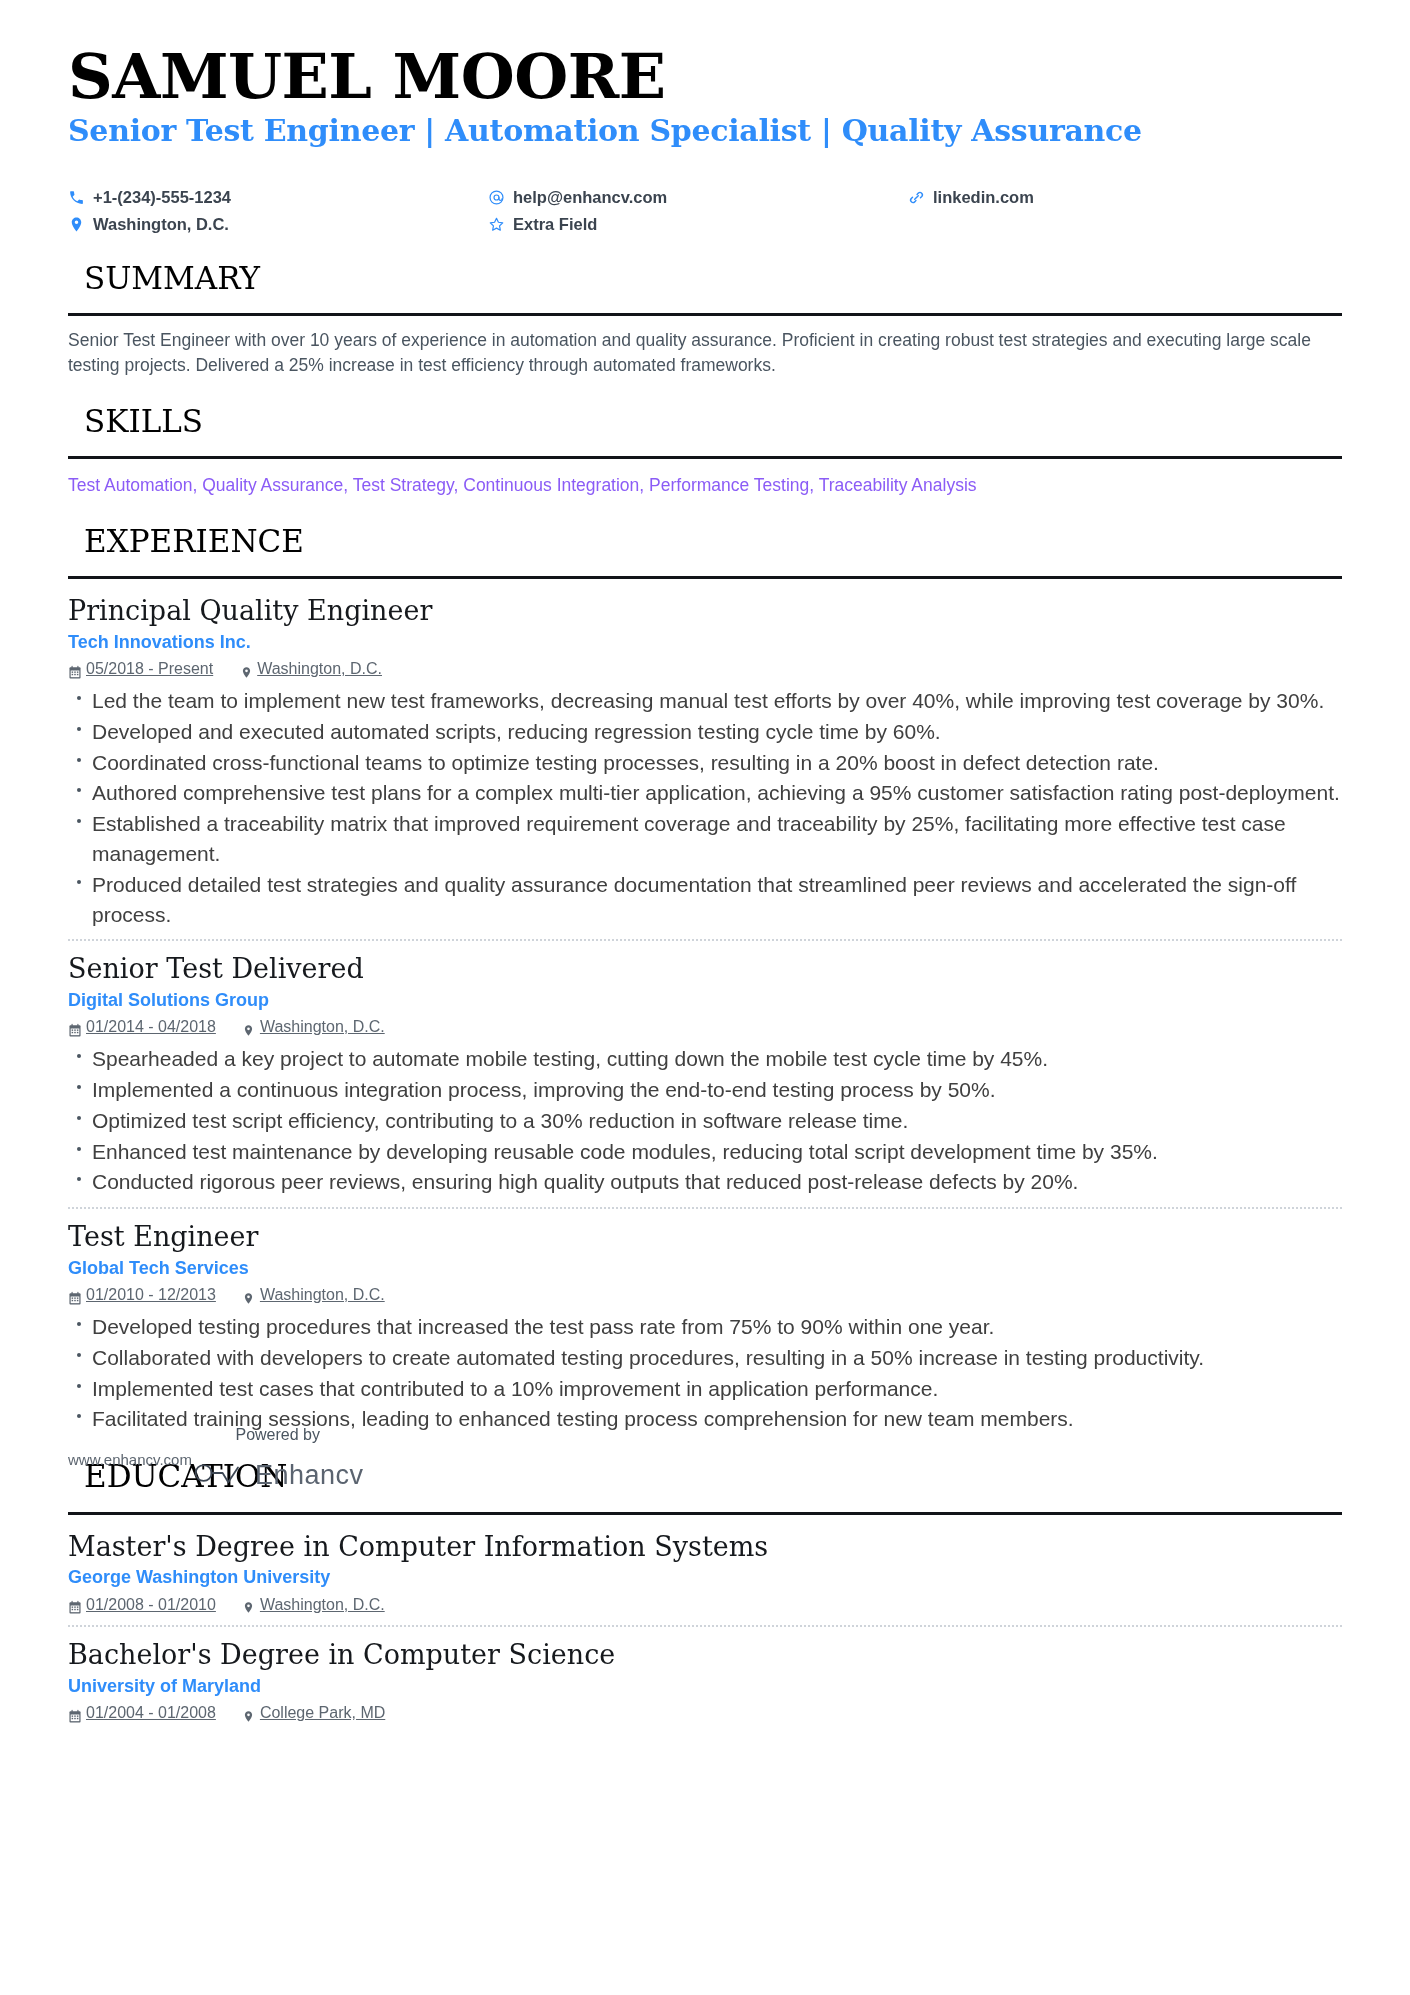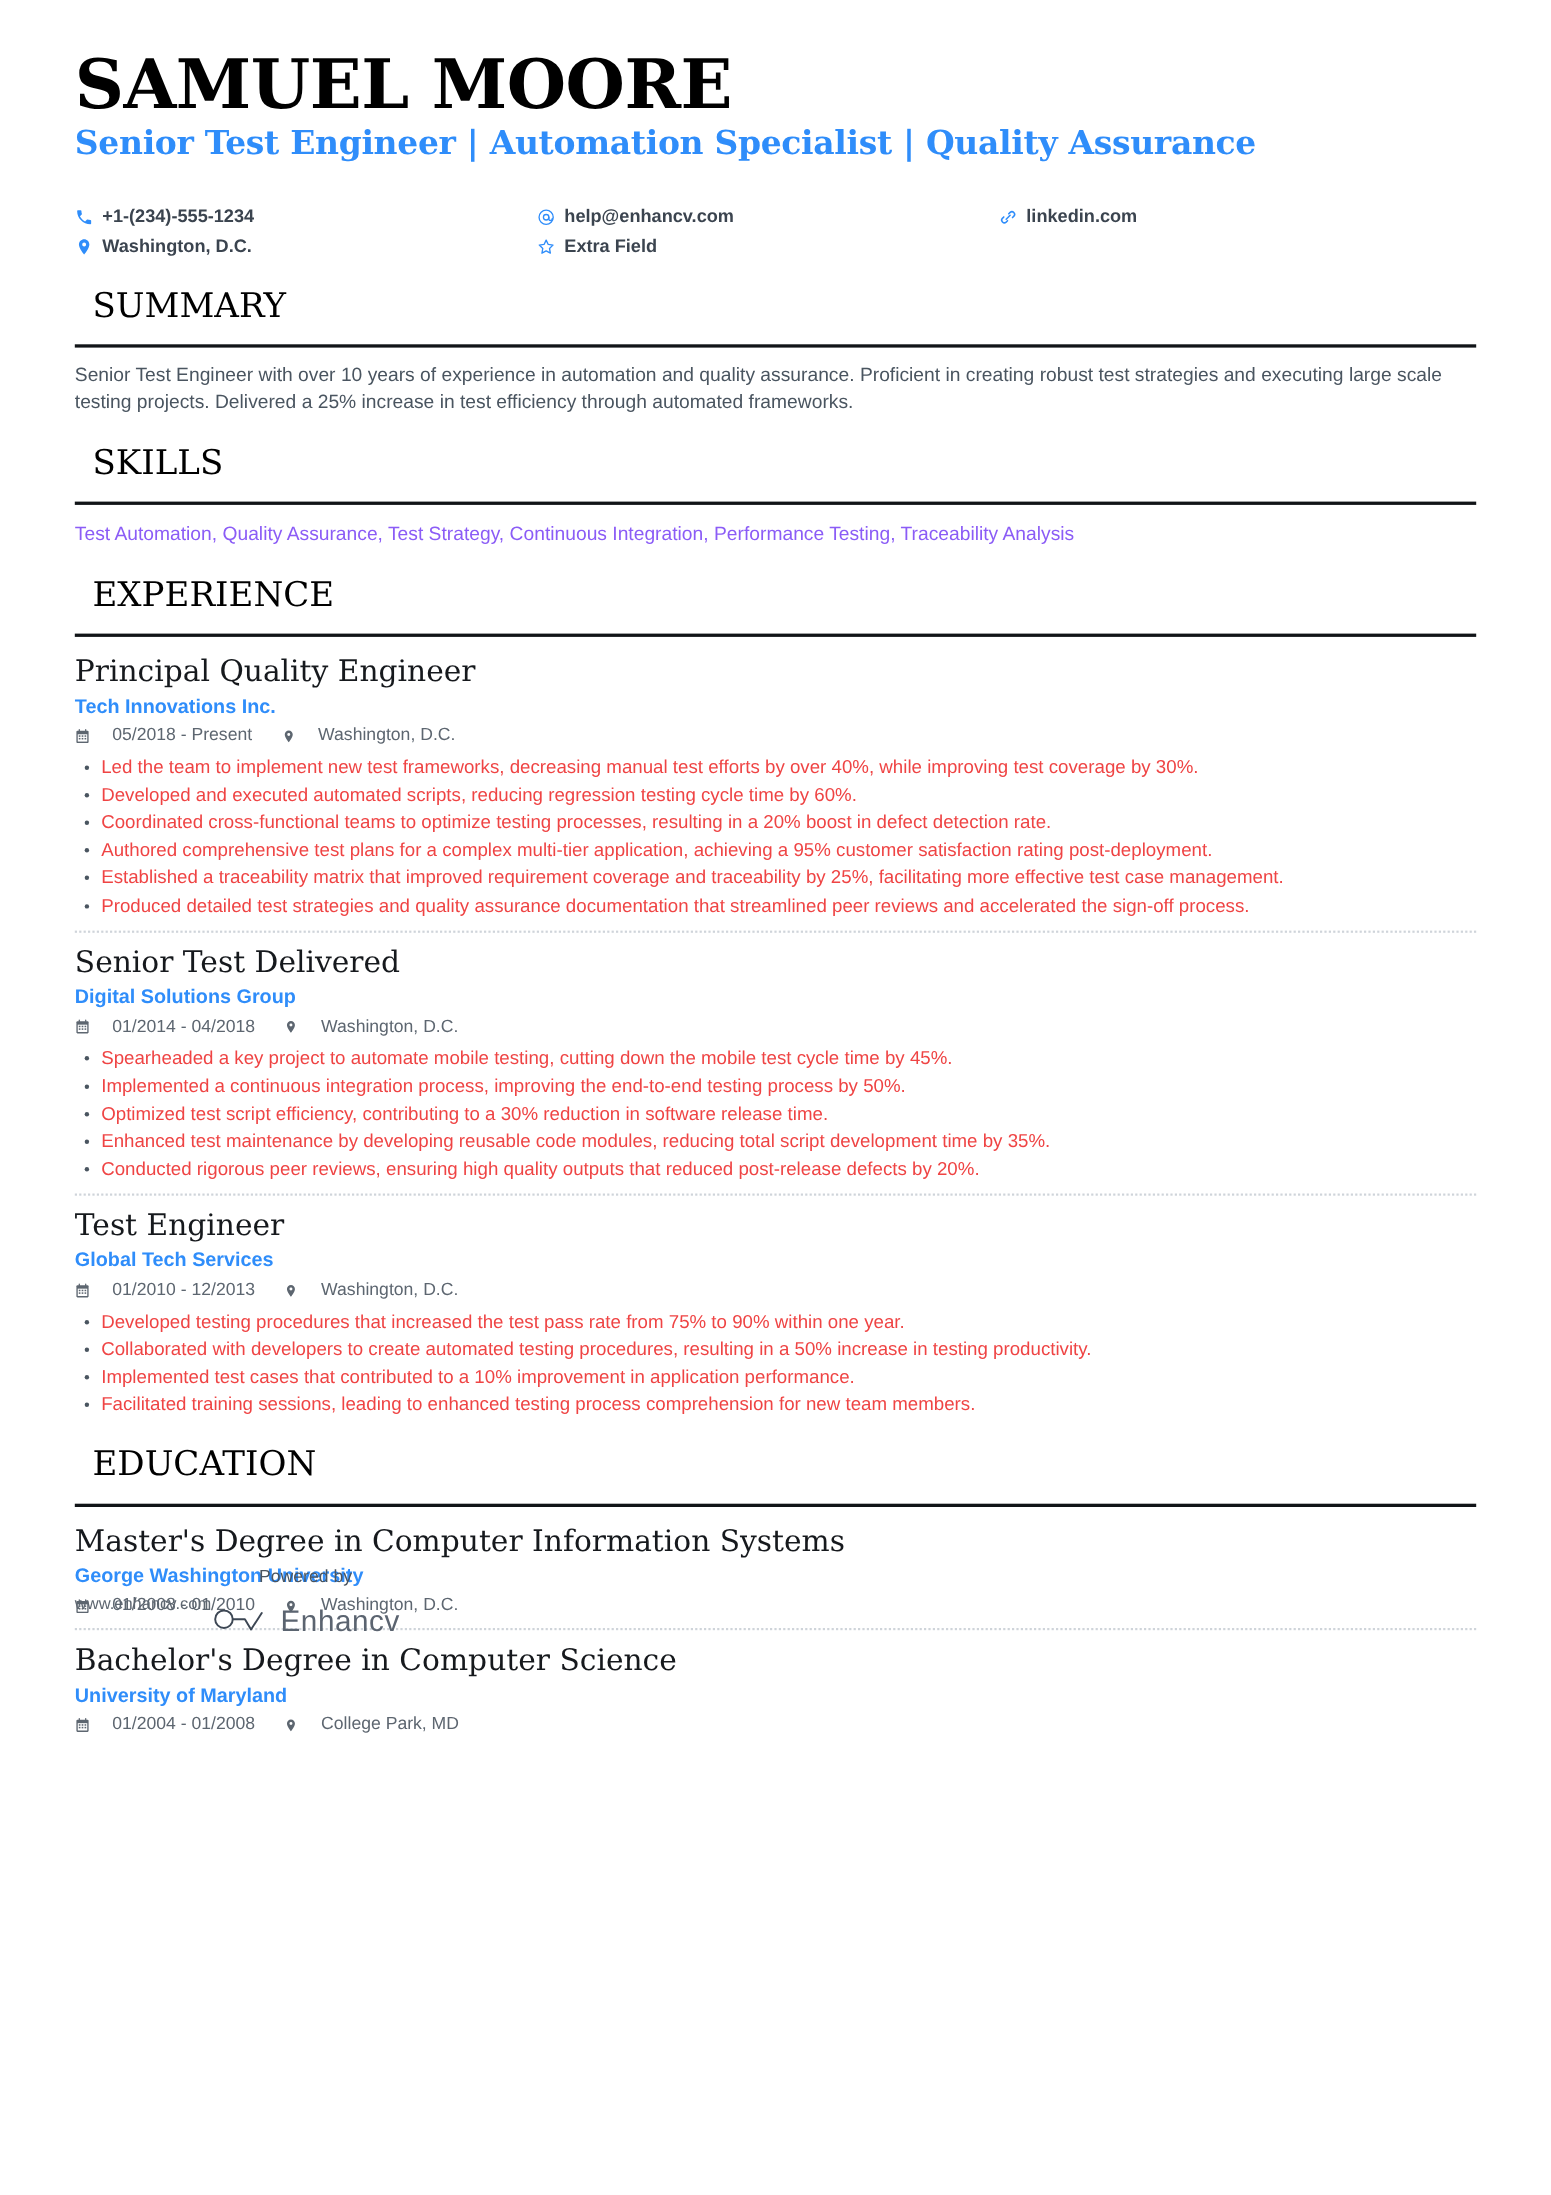--- a/index.html
+++ b/index.html
@@ -126,45 +126,46 @@
   .entry-meta {
     display: flex;
     align-items: center;
     gap: 26px;
     font-size: 16px;
     color: #5d6670;
     margin-bottom: 6px;
   }
   .meta-item {
     display: flex;
-    align-items: center;
-    gap: 20px;
+    align-items: flex-end;
+    gap: 4px;
     line-height: 1.3;
+    text-decoration: underline;
   }
   .meta-item .ico {
     display: inline-flex;
     width: 14px;
     height: 15px;
     align-items: center;
     justify-content: center;
     flex: none;
   }
   .meta-item .ico svg { display: block; }
 
   ul.bullets {
     list-style: none;
     margin: 0;
     padding: 0;
   }
   ul.bullets li {
     position: relative;
     padding-left: 24px;
-    font-size: 17px;
+    font-size: 21px;
     line-height: 1.42;
-    color: #ef4444;
+    color: #404040;
     margin-bottom: 1px;
   }
   ul.bullets li:before {
     content: "";
     position: absolute;
     left: 9px;
     top: 10px;
     width: 4px;
     height: 4px;
     border-radius: 50%;

